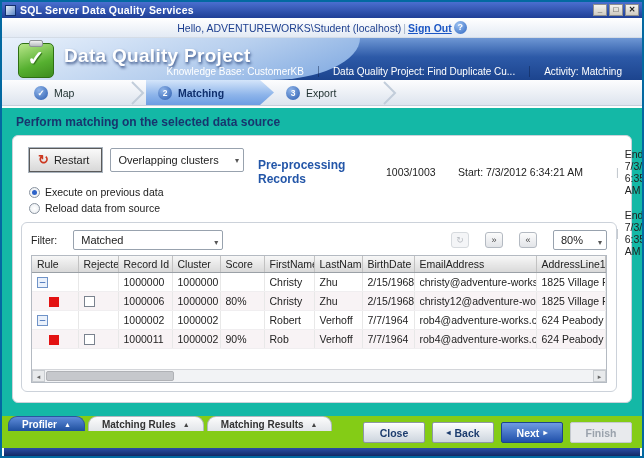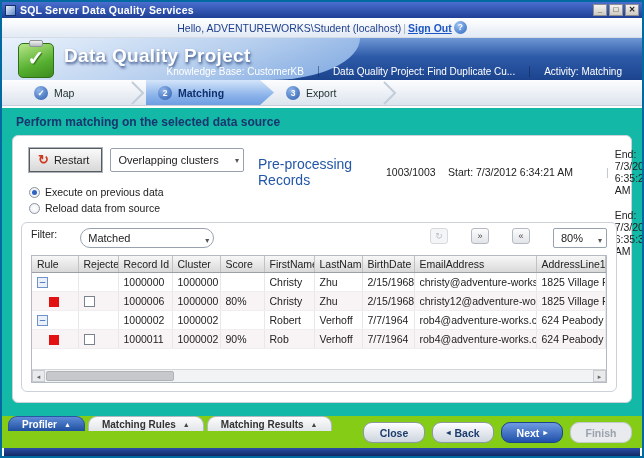--- a/index.html
+++ b/index.html
@@ -52,30 +52,30 @@
   .dd { position:relative; height:24px; background:#fff; border:1px solid #98a2ae; border-radius:2px; font-size:11px; color:#222; display:flex; align-items:center; padding:0 16px 0 7px; cursor:pointer; }
   .dd .arr { position:absolute; right:4px; top:7px; font-size:8px; color:#555; }
   .dd.clusters { width:136px; }
   .radios { margin-top:14px; font-size:10.5px; color:#222; }
   .radio-line { display:flex; align-items:center; gap:5px; margin-bottom:4px; cursor:pointer; }
   .rb { width:11px; height:11px; border-radius:50%; border:1px solid #8a94a0; background:radial-gradient(#fff,#e8ecf0); position:relative; flex:none; }
   .rb.sel::after { content:""; position:absolute; inset:2px; border-radius:50%; background:#2d63c8; }
 
   .stats { flex:1; padding-left:14px; font-size:10.5px; color:#222; }
   .stat-row { display:flex; align-items:center; margin-bottom:13px; }
-  .stat-lab { width:128px; color:#2356a8; font-weight:normal; font-size:14px; flex:none; }
+  .stat-lab { width:128px; color:#2356a8; font-weight:bold; font-size:12px; flex:none; }
   .stat-val { width:62px; flex:none; }
-  .stat-start { width:152px; flex:none; }
+  .stat-start { width:152px; flex:none;margin-left:10px; }
   .stat-div { color:#b8bec6; padding:0 6px; }
   .status-msg { margin-top:2px; font-size:10.5px; color:#222; }
 
   
   .grid-panel { position:absolute; left:8px; right:14px; top:86px; bottom:10px; border:1px solid #ccd2da; border-radius:6px; background:#fff; padding:5px 9px; }
-  .filter-row { display:flex; align-items:flex-start; height:24px; gap:23px; font-size:10.5px; color:#222; }
-  .dd.filter { width:134px; height:20px;border-radius:10px; }
+  .filter-row { display:flex; align-items:center; height:24px; gap:16px; font-size:10.5px; color:#222; }
+  .dd.filter { width:150px; height:20px; }
   .dd.zoom { width:54px; height:20px; }
   .fspacer { flex:1; }
   .mini-btn { width:18px; height:16px; border:1px solid #b4bac2; border-radius:3px; background:linear-gradient(#fcfcfc,#e2e4e8); font-size:9px; color:#444; text-align:center; line-height:14px; cursor:pointer; }
   .mini-btn.dis { border-color:#d6dade; color:#b8bcc2; background:#f4f5f7; cursor:default; }
 
   .tbl-wrap { position:relative; margin-top:3px; height:128px; border:1px solid #b4bac2; background:#fff; overflow:hidden; }
   table.tbl { width:100%; table-layout:fixed; border-collapse:collapse; font-size:10.5px; color:#222; }
   .tbl th { font-weight:normal; text-align:left; background:linear-gradient(#f7f7f7,#d9d9d9); border-right:1px solid #c2c2c2; border-bottom:1px solid #9aa0a6; padding:2px 5px; height:16px; white-space:nowrap; overflow:hidden; }
   .tbl td { border-right:1px solid #e8e8e8; border-bottom:1px solid #f0eef0; padding:2px 5px; height:19px; white-space:nowrap; overflow:hidden; }
   tr.alt td { background:#f8f3f5; }
@@ -89,21 +89,21 @@
   .sc-thumb { position:absolute; left:14px; top:1px; width:128px; height:10px; background:#c6c8cc; border:1px solid #b0b2b6; border-radius:2px; cursor:grab; }
 
   
   .bottom { position:absolute; left:0; right:0; bottom:8px; height:32px; background:#84cc16; }
   .tabs { position:absolute; left:6px; top:0; display:flex; gap:3px; }
   .btab { display:flex; align-items:center; gap:7px; padding:0 13px; height:15px; border:1px solid #b2b8c0; border-bottom:none; border-radius:9px 9px 0 0; background:linear-gradient(#fcfcfc,#e2e5e9); font-size:10px; font-weight:bold; color:#333; cursor:pointer; }
   .btab .ta { font-size:7px; color:#444; }
   .btab.active { background:linear-gradient(#5f8cda,#1e4f9e); border-color:#2a55a0; color:#fff; }
   .btab.active .ta { color:#fff; }
   .fbtns { position:absolute; right:10px; top:6px; display:flex; gap:7px; }
-  .fb { min-width:62px; height:21px; border-radius:9px; border:1px solid #8d98a5; background:linear-gradient(#fcfdfe,#cdd5de); font-family:"Liberation Sans",sans-serif; font-size:10.5px; font-weight:bold; color:#1c3c6e; cursor:pointer; display:flex; align-items:center; justify-content:center; gap:4px; box-shadow:inset 0 1px 0 #fff; }
+  .fb { min-width:62px; height:21px; border-radius:2px; border:1px solid #8d98a5; background:linear-gradient(#fcfdfe,#cdd5de); font-family:"Liberation Sans",sans-serif; font-size:10.5px; font-weight:bold; color:#1c3c6e; cursor:pointer; display:flex; align-items:center; justify-content:center; gap:4px; box-shadow:inset 0 1px 0 #fff; }
   .fb.primary { background:linear-gradient(#6f9be2,#2050aa); border-color:#1c448e; color:#fff; box-shadow:none; }
   .fb.disabled { background:#e8eaed; border-color:#c4c9cf; color:#9aa2ac; box-shadow:none; cursor:default; }
   .fb .bic { font-size:8px; }
   .navy-footer { position:absolute; left:2px; right:2px; bottom:0; height:8px; background:linear-gradient(#2a4ea6,#132a66); }
 </style>
 </head>
 <body>
 
 <div class="window">
 

